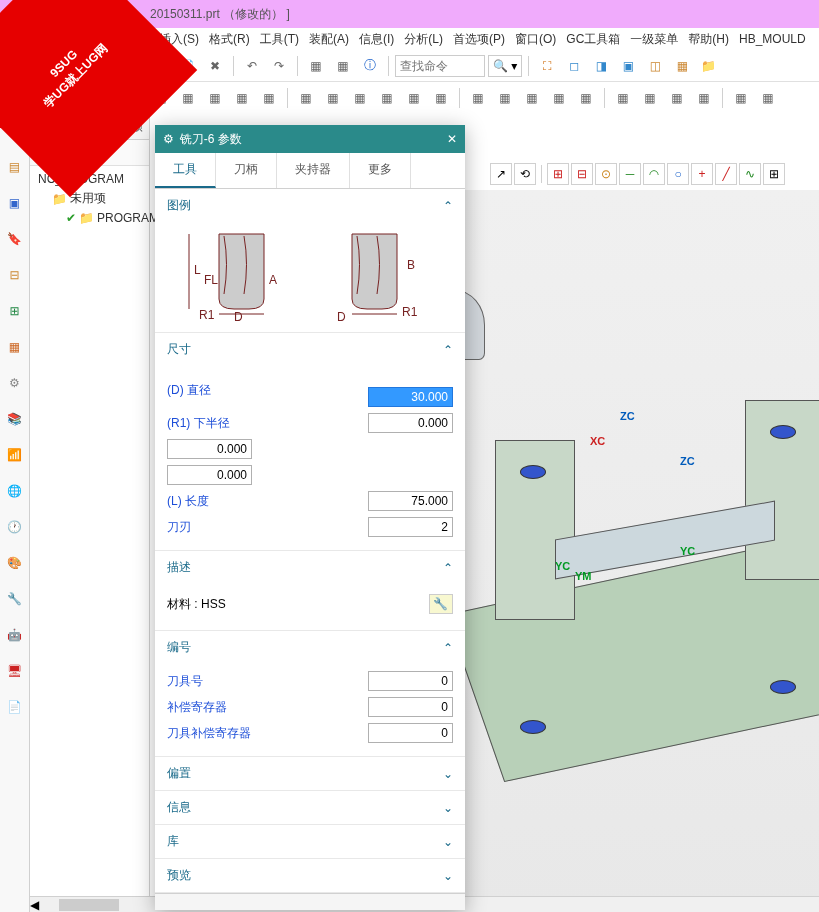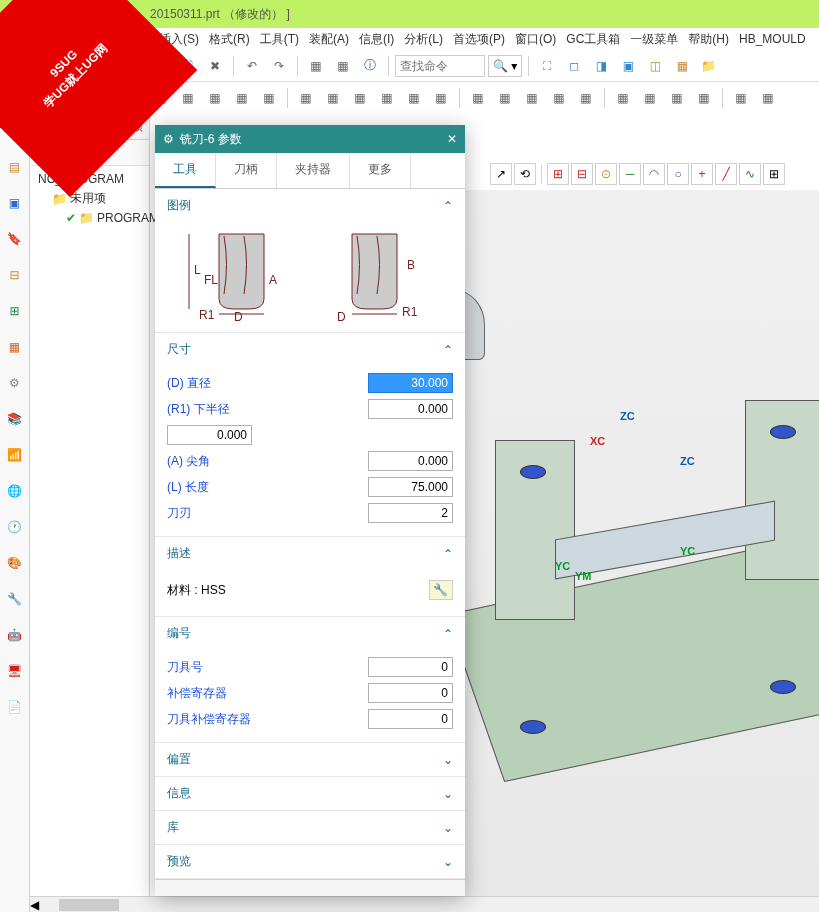--- a/index.html
+++ b/index.html
@@ -3,21 +3,21 @@
 <meta charset="utf-8">
 <style>
 * { margin: 0; padding: 0; box-sizing: border-box; font-family: "Microsoft YaHei", Arial, sans-serif; font-size: 12px; }
 body { width: 819px; height: 912px; overflow: hidden; background: #fff; position: relative; }
 
 
 .watermark { position: absolute; top: -20px; left: -20px; width: 180px; height: 180px; background: #e60000; transform: rotate(-45deg); z-index: 100; display: flex; align-items: center; justify-content: center; }
 .watermark-text { color: #fff; font-size: 16px; font-weight: bold; transform: rotate(0deg); text-align: center; line-height: 1.4; }
 
 
-.titlebar { height: 28px; background: #bef264; padding-left: 150px; display: flex; align-items: center; color: #555; }
+.titlebar { height: 28px; background: #f0abfc; padding-left: 150px; display: flex; align-items: center; color: #555; }
 
 
 .menubar { height: 22px; display: flex; align-items: center; padding-left: 105px; gap: 2px; }
 .menubar span { padding: 2px 4px; color: #333; cursor: default; }
 
 
 .toolbar-row { height: 32px; display: flex; align-items: center; padding: 2px 4px; gap: 3px; border-bottom: 1px solid #e0e0e0; }
 .tool-btn { width: 24px; height: 24px; display: inline-flex; align-items: center; justify-content: center; color: #666; border: 1px solid transparent; }
 .tool-sep { width: 1px; height: 20px; background: #d0d0d0; margin: 0 3px; }
 .search-box { height: 22px; width: 90px; border: 1px solid #ccc; padding: 0 4px; }
@@ -52,21 +52,21 @@
 .dlg-body { max-height: 720px; overflow-y: auto; padding: 0; }
 .dlg-section { border-bottom: 1px solid #e8e8e8; }
 .sec-hdr { display: flex; align-items: center; padding: 8px 12px; color: #1a6a8a; cursor: pointer; }
 .sec-hdr .chev { margin-left: auto; color: #1a6a8a; }
 .sec-body { padding: 4px 12px 10px; }
 .legend-img { height: 110px; display: flex; align-items: center; justify-content: space-around; }
 .legend-svg { width: 130px; height: 100px; }
 .field-row { display: flex; align-items: center; padding: 3px 0; }
 .field-row label { flex: 1; color: #1d4ed8; }
 .field-row input { width: 85px; height: 20px; text-align: right; padding: 0 4px; border: 1px solid #b0b0b0; }
-.field-row input.active { background: #3399ff; color: #fff; border-color: #2277dd; }
+.field-row input.active { background: #3399ff; color: #fff; border-color: #2277dd; margin-top: 14px; }
 .mat-row { display: flex; align-items: center; padding: 6px 0; }
 .mat-row .wrench { margin-left: auto; width: 24px; height: 20px; border: 1px solid #ccc; background: #f8f8d0; display: flex; align-items: center; justify-content: center; color: #cc8800; }
 .dlg-footer { display: flex; justify-content: flex-end; gap: 8px; padding: 8px 12px; border-top: 1px solid #d0d0d0; background: #f5f5f5; }
 
 
 .vp-tools { position: absolute; left: 490px; top: 163px; display: flex; gap: 2px; align-items: center; }
 .vp-tools .vpt { width: 22px; height: 22px; border: 1px solid #d0d0d0; display: flex; align-items: center; justify-content: center; }
 .vp-sep { width: 1px; height: 18px; background: #d0d0d0; margin: 0 3px; }
 
 
@@ -315,21 +315,20 @@
           <input class="active" value="30.000" style="">
         </div>
         <div class="field-row">
           <label>(R1) 下半径</label>
           <input value="0.000" style="">
         </div>
         <div class="field-row">
           <input value="0.000" style="">
         </div>
         <div class="field-row">
-          <label>(A) 尖角</label>
           <input value="0.000" style="">
         </div>
         <div class="field-row">
           <label>(L) 长度</label>
           <input value="75.000" style="">
         </div>
         <div class="field-row">
           <label>刀刃</label>
           <input value="2" style="">
         </div>

